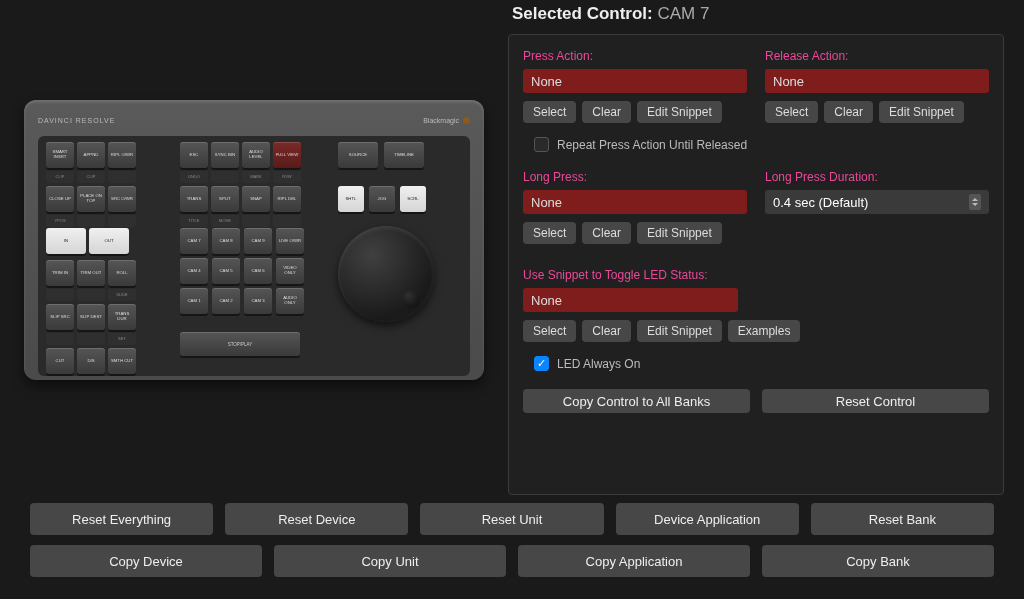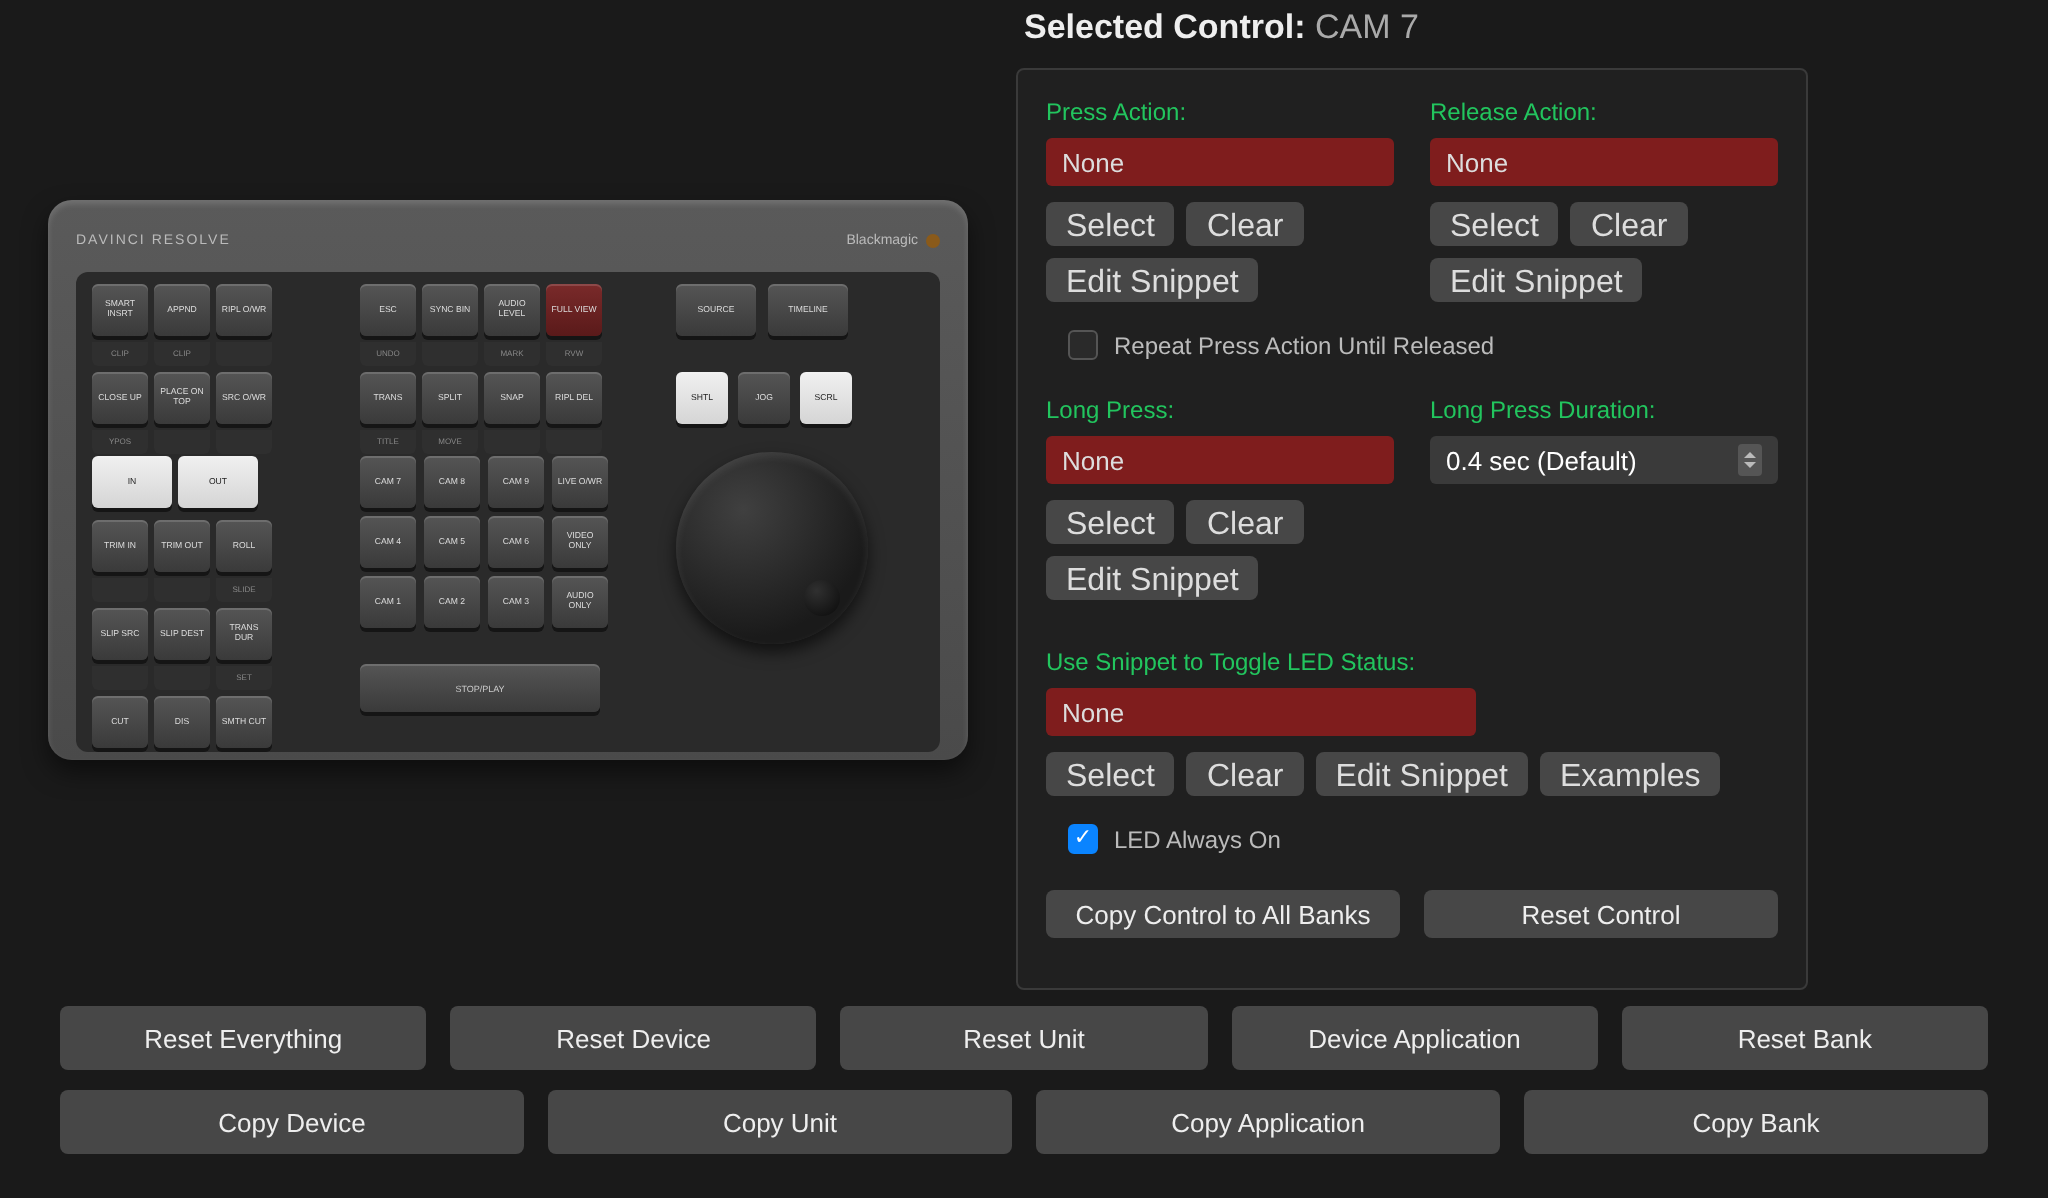--- a/index.html
+++ b/index.html
@@ -11,41 +11,41 @@
     width: 1024px;
     height: 599px;
     overflow: hidden;
     position: relative;
   }
   
   .right-panel {
     position: absolute;
     left: 508px;
     top: 4px;
-    width: 396px;
+    width: 496px;
   }
   .sel-ctrl {
     font-size: 17px;
     font-weight: 600;
     color: #eee;
     margin-bottom: 10px;
     padding-left: 4px;
   }
   .sel-ctrl span { color: #aaa; font-weight: 400; }
   .panel-box {
     border: 1px solid #3a3a3a;
     border-radius: 4px;
     padding: 14px 14px 22px 14px;
     background: #202020;
     height: 461px;
   }
   .row { display: flex; gap: 18px; }
   .col { flex: 1; display: flex; flex-direction: column; }
   .lbl {
-    color: #22c55e;
+    color: #ec4899;
     font-size: 12px;
     margin-bottom: 6px;
   }
   .val-box {
     background: #7f1d1d;
     border-radius: 3px;
     padding: 5px 8px;
     color: #ddd;
     font-size: 13px;
     height: 24px;
@@ -80,21 +80,21 @@
     content:""; border-left:3px solid transparent; border-right:3px solid transparent;
     border-top:3px solid #bbb; margin-top:1px;
   }
   .btn-row { display: flex; gap: 6px; margin-bottom: 14px; flex-wrap: wrap; }
   .btn {
     background: #474747;
     color: #ddd;
     border: none;
     border-radius: 4px;
     padding: 4px 10px;
-    font-size: 16px;
+    font-size: 12px;
     cursor: pointer;
     height: 22px;
   }
   .chk-row { display: flex; align-items: center; gap: 8px; margin-bottom: 18px; font-size: 12px; color: #bbb; margin-left: 11px; }
   .chk {
     width: 15px; height: 15px;
     border: 1px solid #555;
     background: #2a2a2a;
     border-radius: 3px;
     display: flex; align-items: center; justify-content: center;

